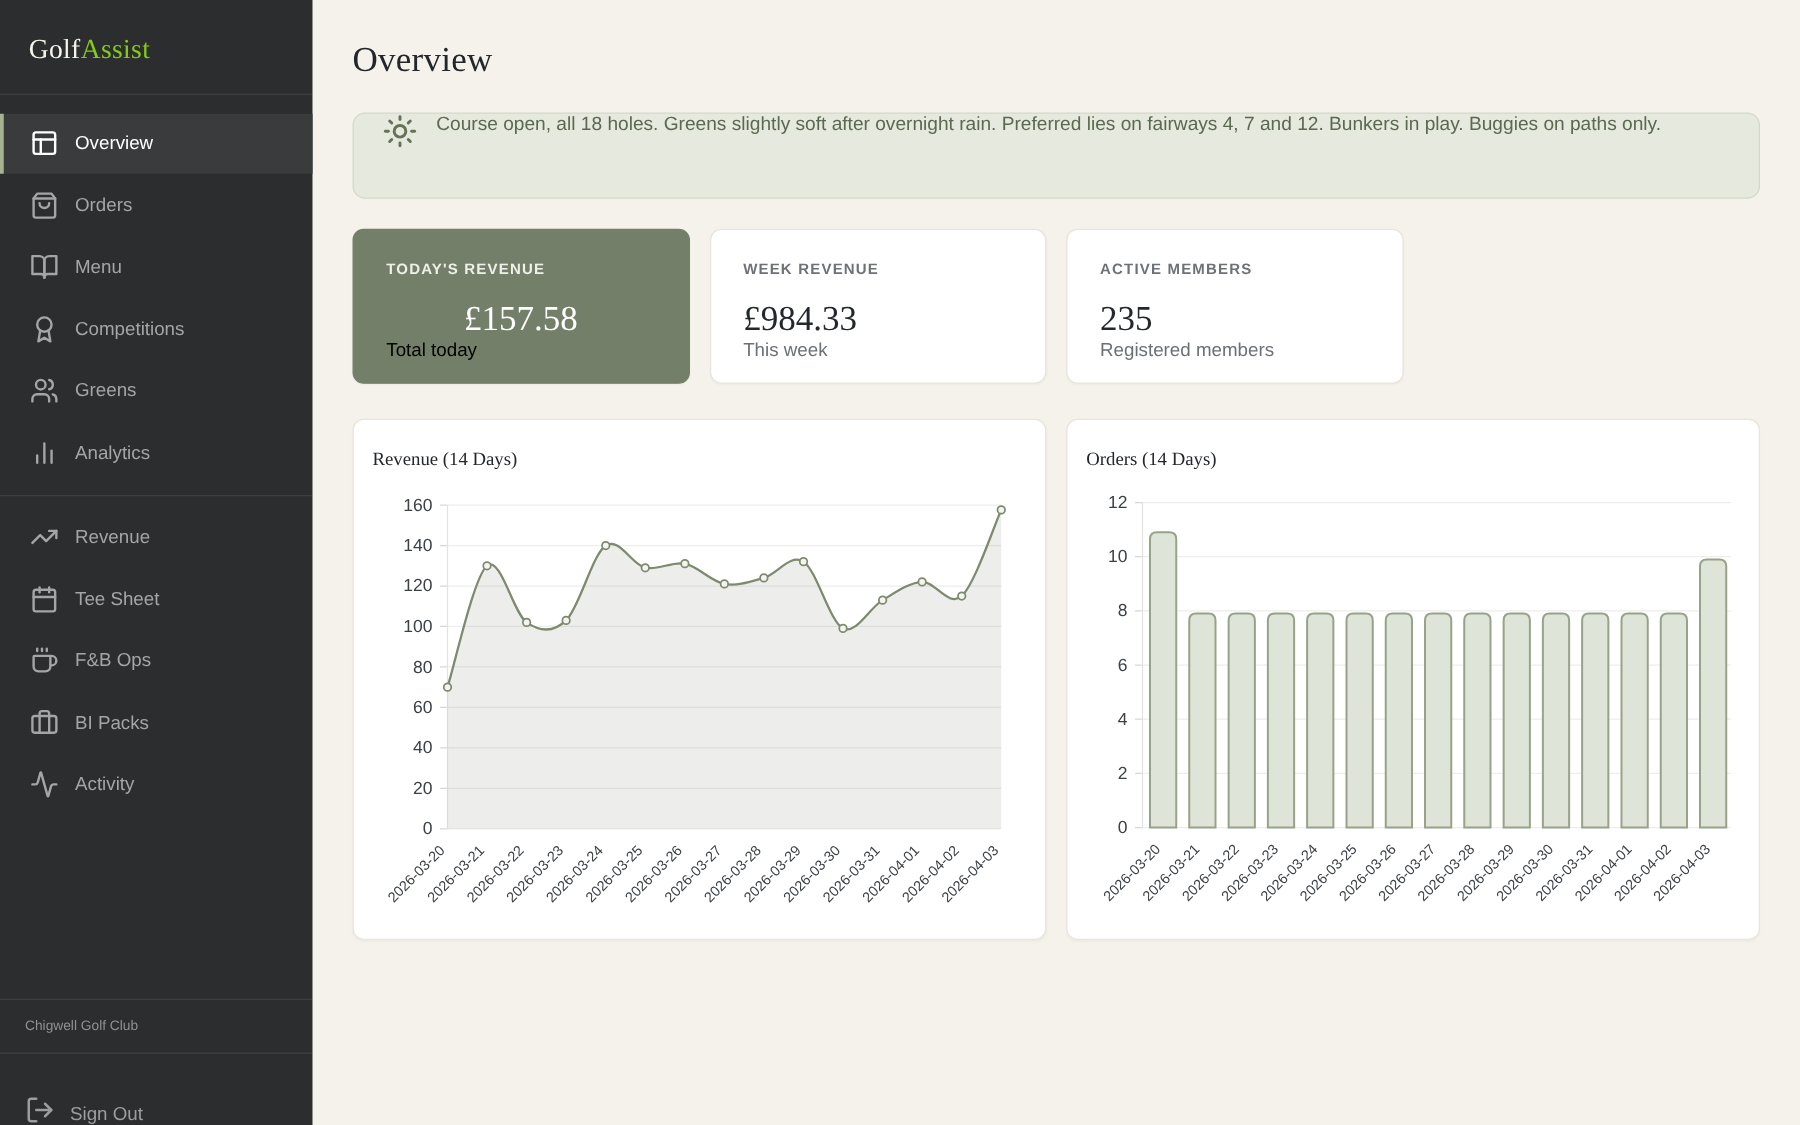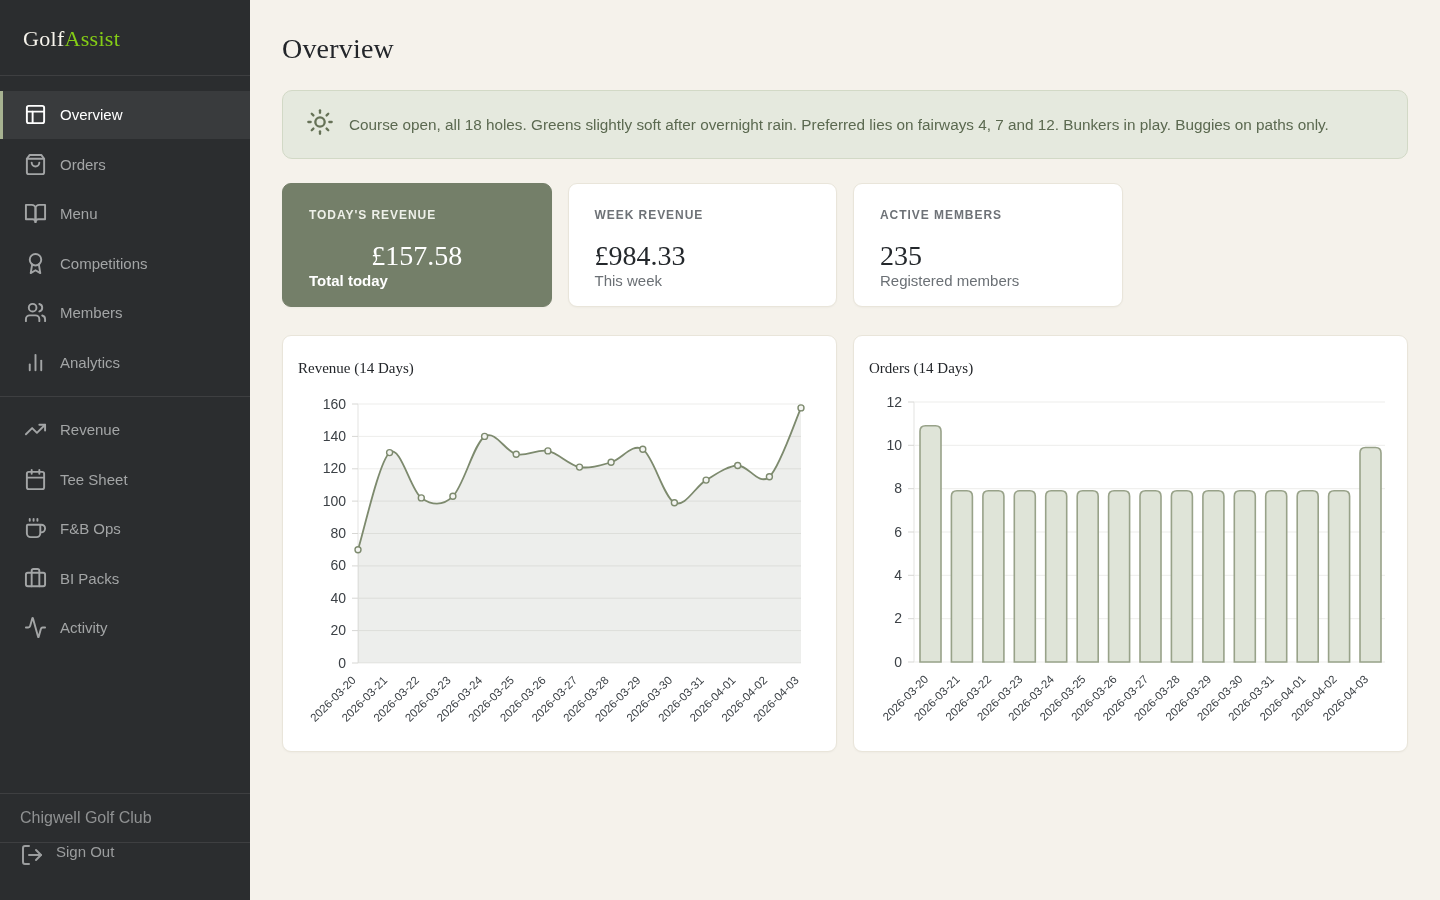--- a/index.html
+++ b/index.html
@@ -13,42 +13,42 @@
 .logo .g { color:#f7f4ec; } .logo .a { color:#84cc16; }
 .nav { padding-top:15px; }
 .nav-item { height:47.5px; margin-bottom:2px; display:flex; align-items:center; padding-left:24px;
   font-size:15px; color:#a3a5a6; }
 .nav-item span { margin-left:13px; }
 .nav-item.active { background:#393b3d; color:#ffffff; border-left:3px solid #a7b291; padding-left:21px; }
 .nico { width:23px; height:23px; }
 .soico { width:24px; height:24px; }
 .nav-sep { border-top:1px solid rgba(255,255,255,0.09); margin:10px 0 9px 0; }
 .side-footer { margin-top:auto; }
-.club { border-top:1px solid rgba(255,255,255,0.09); padding:15px 0 15px 20px; font-size:16px; color:#8f9192; }
-.signout { border-top:1px solid rgba(255,255,255,0.09); height:58px; display:flex; align-items:flex-start;
+.club { border-top:1px solid rgba(255,255,255,0.09); padding:15px 0 15px 20px; font-size:11px; color:#8f9192; }
+.signout { border-top:1px solid rgba(255,255,255,0.09); height:58px; display:flex; align-items:flex-end;
   padding-left:20px; font-size:15px; color:#9b9d9e; }
 .signout span { margin-left:12px; }
 
 
 .main { flex:1; padding:33px 32px 0 32px; }
 h1 { font-family:"Liberation Serif",serif; font-size:28px; font-weight:400; color:#23262a; letter-spacing:0.2px; }
 .date { margin-top:6px; font-size:15px; color:#5f666d; }
 .banner { margin-top:25px; background:#e5e9de; border:1px solid #d2d9c6; border-radius:10px;
-  height:69px; display:flex; align-items:center; padding:0 24px 0 23px; color:#5b6950; font-size:15.3px; }
+  height:69px; display:flex; align-items:flex-start; padding:0 24px 0 23px; color:#5b6950; font-size:15.3px; }
 .banner svg { width:28px; height:28px; min-width:28px; margin-right:15px; color:#667257; margin-bottom:5px; }
 .stats { margin-top:24px; display:grid; grid-template-columns:repeat(4,1fr); gap:16px; }
 .card { background:#ffffff; border:1px solid #e9e5da; border-radius:9px; height:124px; padding:24px 26px;
   box-shadow:0 1px 2px rgba(0,0,0,0.03); }
 .card.green { background:#747f69; border-color:#747f69; }
 .slabel { font-size:12px; font-weight:bold; letter-spacing:0.95px; color:#6e7277; }
 .green .slabel { color:#eef0e9; }
 .snum { margin-top:18px; font-family:"Liberation Serif",serif; font-size:28px; color:#24282c; }
 .green .snum { color:#ffffff;text-align:center; }
 .scap { margin-top:0px; font-size:15px; color:#6b7075; }
-.green .scap { color:#ffffff;font-weight:bold; }
+.green .scap { color:#000000; }
 .charts { margin-top:28px; display:grid; grid-template-columns:repeat(2,1fr); gap:16px; }
 .chart-card { position:relative; background:#ffffff; border:1px solid #e9e5da; border-radius:9px; height:417px;
   box-shadow:0 1px 2px rgba(0,0,0,0.03); }
 .chart-title { position:absolute; top:24px; left:15px; font-family:"Liberation Serif",serif;
   font-size:15px; color:#23262a; }
 </style></head>
 <body>
 <div class="sidebar">
   <div class="logo"><span class="g">Golf</span><span class="a">Assist</span></div>
   <div class="nav">
@@ -82,21 +82,21 @@
         </svg>
         <span>Competitions</span>
       </div>
       <div class="nav-item">
         <svg class="nico" viewBox="0 0 24 24" fill="none" stroke="currentColor" stroke-width="2" stroke-linecap="round" stroke-linejoin="round">
           <path d="M16 21v-2a4 4 0 0 0-4-4H6a4 4 0 0 0-4 4v2"></path>
           <circle cx="9" cy="7" r="4"></circle>
           <path d="M22 21v-2a4 4 0 0 0-3-3.87"></path>
           <path d="M16 3.13a4 4 0 0 1 0 7.75"></path>
         </svg>
-        <span>Members</span>
+        <span>Greens</span>
       </div>
       <div class="nav-item">
         <svg class="nico" viewBox="0 0 24 24" fill="none" stroke="currentColor" stroke-width="2" stroke-linecap="round" stroke-linejoin="round">
           <line x1="18" x2="18" y1="20" y2="10"></line>
           <line x1="12" x2="12" y1="20" y2="4"></line>
           <line x1="6" x2="6" y1="20" y2="14"></line>
         </svg>
         <span>Analytics</span>
       </div>
       <div class="nav-sep"></div>

